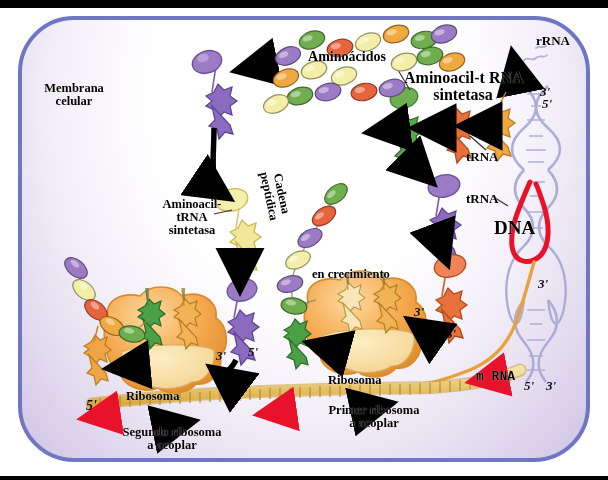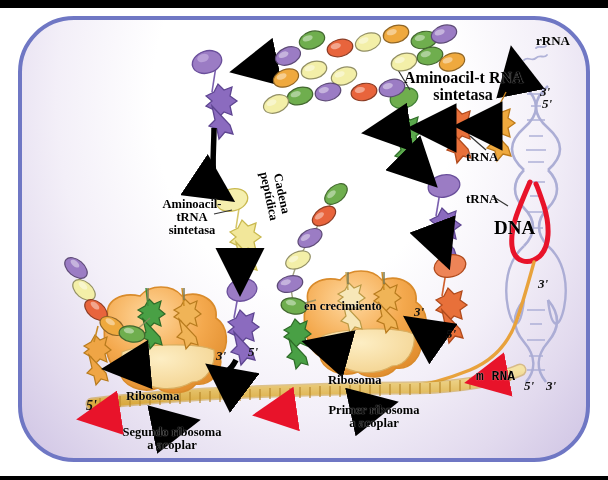--- a/index.html
+++ b/index.html
@@ -405,21 +405,24 @@
       <g transform="rotate(-15 290 284)">
         <ellipse cx="290" cy="284" rx="13" ry="8" fill="#9b7cc4" stroke="rgb(93,74,118)" stroke-width="1.2"></ellipse>
         <ellipse cx="286.36" cy="281.28" rx="5.2" ry="2.72" fill="#ffffff" opacity="0.42"></ellipse>
       </g>
       <g transform="rotate(10 294 306)">
         <ellipse cx="294" cy="306" rx="13" ry="8" fill="#6fae4e" stroke="rgb(67,104,47)" stroke-width="1.2"></ellipse>
         <ellipse cx="290.36" cy="303.28" rx="5.2" ry="2.72" fill="#ffffff" opacity="0.42"></ellipse>
       </g>
     </svg>
 
-
+  <div class="lbl c" style="left:28px;top:82px;width:92px;font-size:12.5px;">Membrana
+celular</div>
+
+  <div class="lbl c" style="left:292px;top:50px;width:110px;font-size:14px;">Aminoácidos</div>
 
   <div class="lbl c" style="left:404px;top:70px;width:118px;font-size:16px;">Aminoacil-t RNA
 sintetasa</div>
 
   <div class="lbl c" style="left:150px;top:198px;width:84px;font-size:12.5px;text-align:center;">Aminoacil-
 tRNA
 sintetasa</div>
 
   <div class="lbl" style="left:496px;top:34px;font-size:13px;margin-left:40px;">rRNA</div>
 
@@ -428,21 +431,21 @@
   <div class="lbl" style="left:466px;top:192px;font-size:13px;">tRNA</div>
 
   <div class="lbl" style="left:494px;top:218px;font-size:19px;">DNA</div>
 
   <div class="lbl" style="left:476px;top:370px;font-size:13px;font-family:Liberation Mono, monospace;">m RNA</div>
 
   <div class="lbl c" style="left:236px;top:182px;width:78px;font-size:12.5px;
        transform:rotate(78deg);transform-origin:50% 50%;">Cadena
 peptídica</div>
 
-  <div class="lbl" style="left:304px;top:268px;font-size:12.5px;margin-top:32px;">en crecimiento</div>
+  <div class="lbl" style="left:312px;top:268px;font-size:12.5px;">en crecimiento</div>
 
   <div class="lbl" style="left:126px;top:390px;font-size:12.5px;">Ribosoma</div>
 
   <div class="lbl" style="left:328px;top:374px;font-size:12.5px;">Ribosoma</div>
 
   <div class="lbl c" style="left:98px;top:426px;width:148px;font-size:12.5px;">Segundo ribosoma
 a acoplar</div>
 
   <div class="lbl c" style="left:306px;top:404px;width:136px;font-size:12.5px;">Primer ribosoma
 a acoplar</div>

